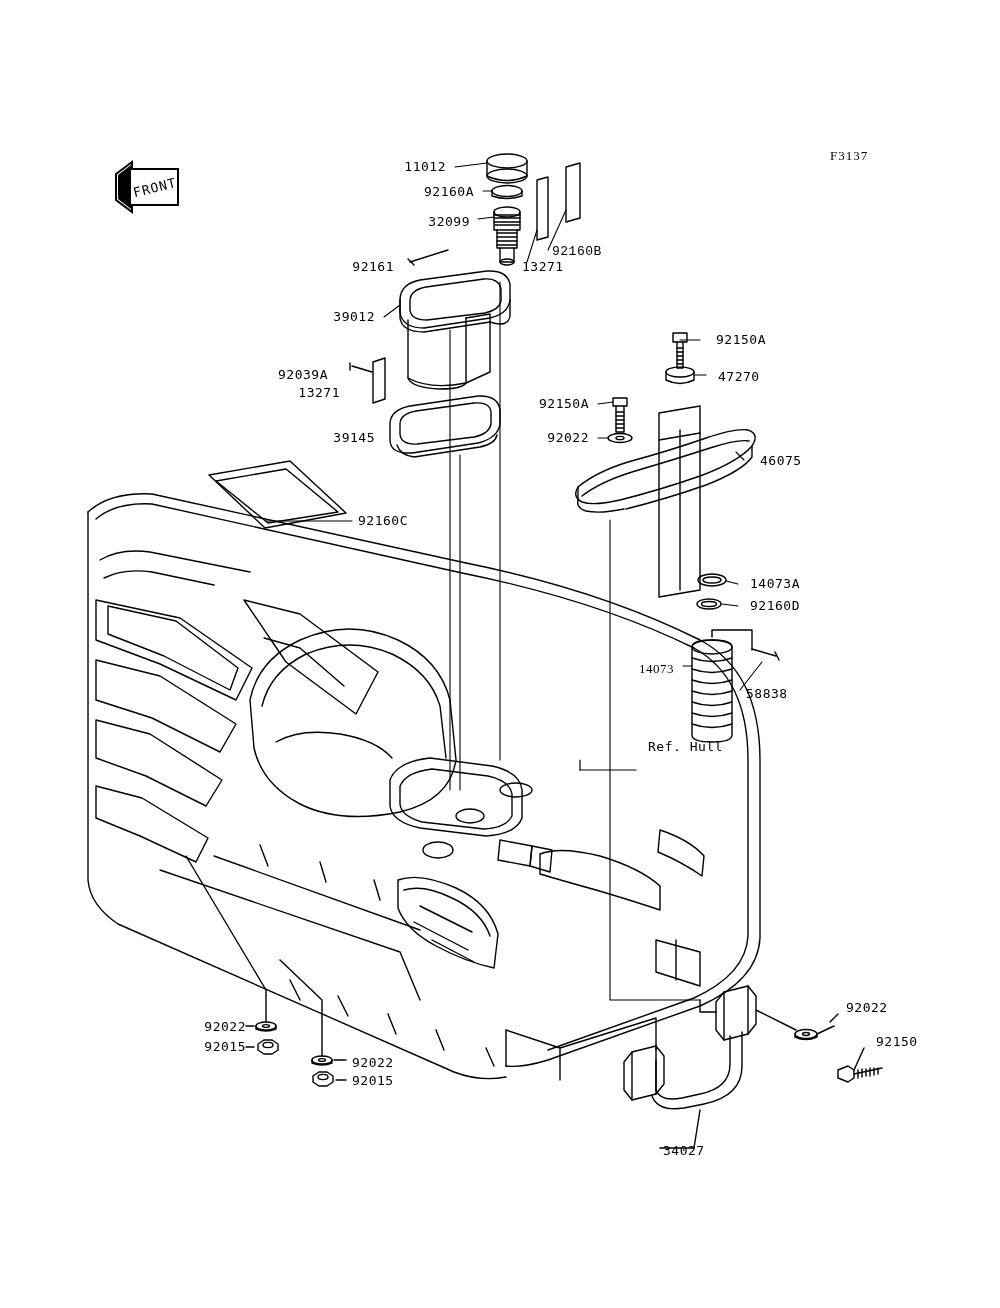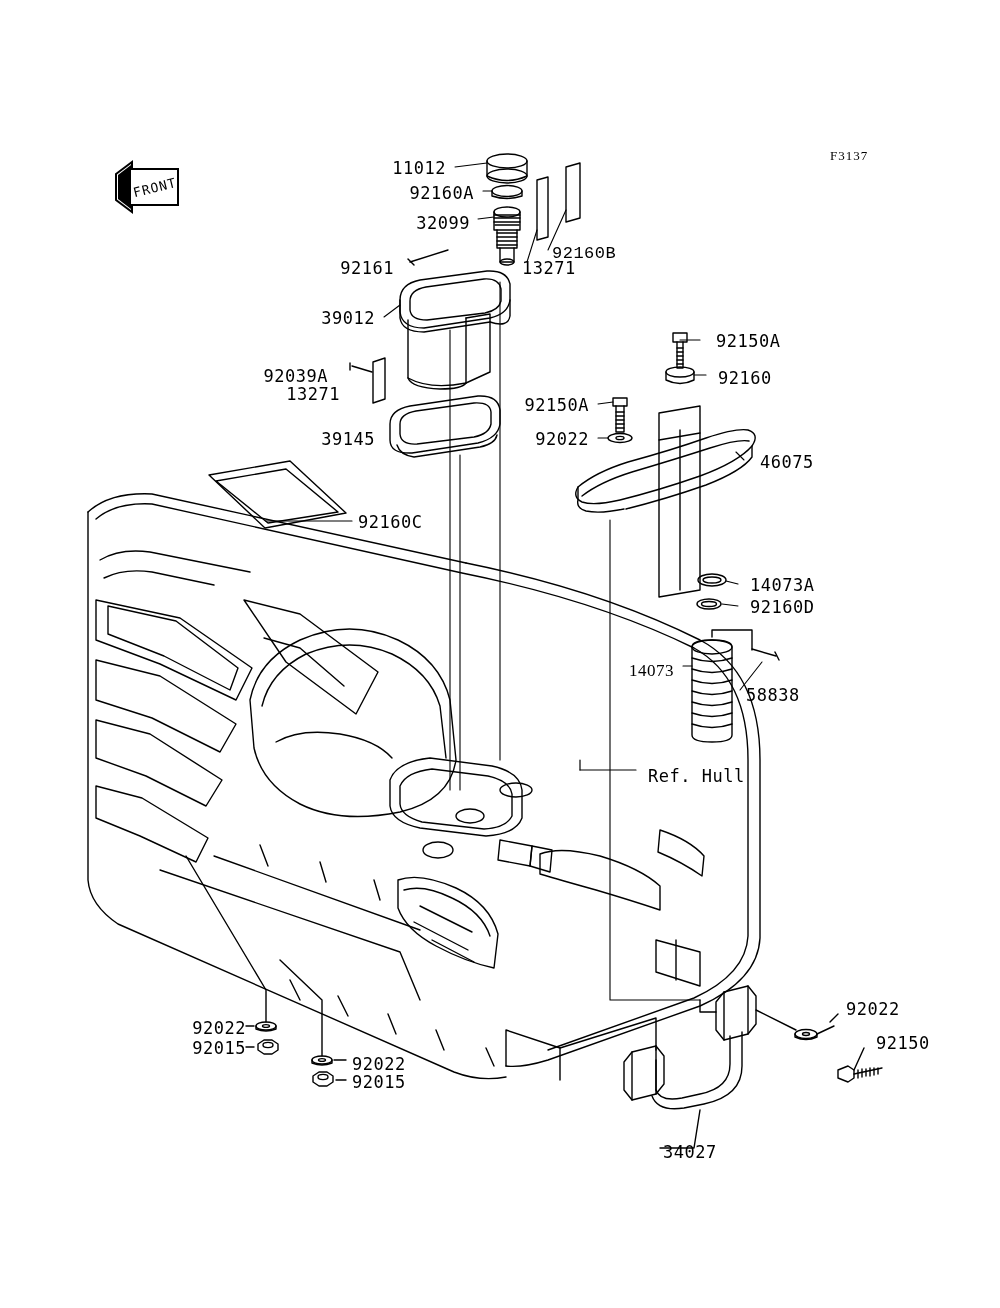--- a/index.html
+++ b/index.html
@@ -11,21 +11,21 @@
     position: relative;
     width: 1000px;
     height: 1308px;
     background: #ffffff;
     font-family: "DejaVu Sans Mono", monospace;
     overflow: hidden;
   }
   .label {
     position: absolute;
     font-family: "DejaVu Sans Mono", monospace;
-    font-size: 17px;
+    font-size: 13px;
     letter-spacing: 0.5px;
     color: #000000;
     white-space: nowrap;
     line-height: 1;
   }
   .label.r { transform: translateX(-100%); }
   .diagram-svg {
     position: absolute;
     left: 0;
     top: 0;
@@ -324,31 +324,31 @@
         <path d="M858 1070 L858 1078 M862 1069 L862 1077 M866 1069 L866 1076
                  M870 1068 L870 1076 M874 1068 L874 1075 M878 1068 L878 1074"></path>
       </g>
       <path d="M817 1034 L834 1026 M830 1022 L838 1014"></path>
       <path d="M854 1070 L864 1048"></path>
       <path d="M756 1010 L796 1030"></path>
       <path d="M700 1110 L694 1148 L660 1148"></path>
     </g>
   </svg>
 
-  <div class="label" style="left:648px; top:768px;">Ref. Hull</div>
+  <div class="label" style="left:648px; top:740px;">Ref. Hull</div>
 
   <div class="label r" style="left:446px; top:160px;">11012</div>
   <div class="label r" style="left:474px; top:185px;">92160A</div>
   <div class="label r" style="left:470px; top:215px;">32099</div>
   <div class="label" style="left:552px; top:245px;font-family:Liberation Mono, monospace;">92160B</div>
   <div class="label r" style="left:394px; top:260px;">92161</div>
   <div class="label" style="left:522px; top:260px;">13271</div>
   <div class="label r" style="left:375px; top:310px;">39012</div>
   <div class="label" style="left:716px; top:333px;">92150A</div>
-  <div class="label" style="left:718px; top:370px;">92160</div>
+  <div class="label" style="left:718px; top:370px;">47270</div>
   <div class="label r" style="left:328px; top:368px;">92039A</div>
   <div class="label r" style="left:340px; top:386px;">13271</div>
   <div class="label r" style="left:589px; top:397px;">92150A</div>
   <div class="label r" style="left:375px; top:431px;">39145</div>
   <div class="label r" style="left:589px; top:431px;">92022</div>
   <div class="label" style="left:760px; top:454px;">46075</div>
   <div class="label" style="left:358px; top:514px;">92160C</div>
   <div class="label" style="left:750px; top:577px;">14073A</div>
   <div class="label" style="left:750px; top:599px;">92160D</div>
   <div class="label r" style="left:674px; top:662px;font-family:Liberation Serif, serif;">14073</div>

